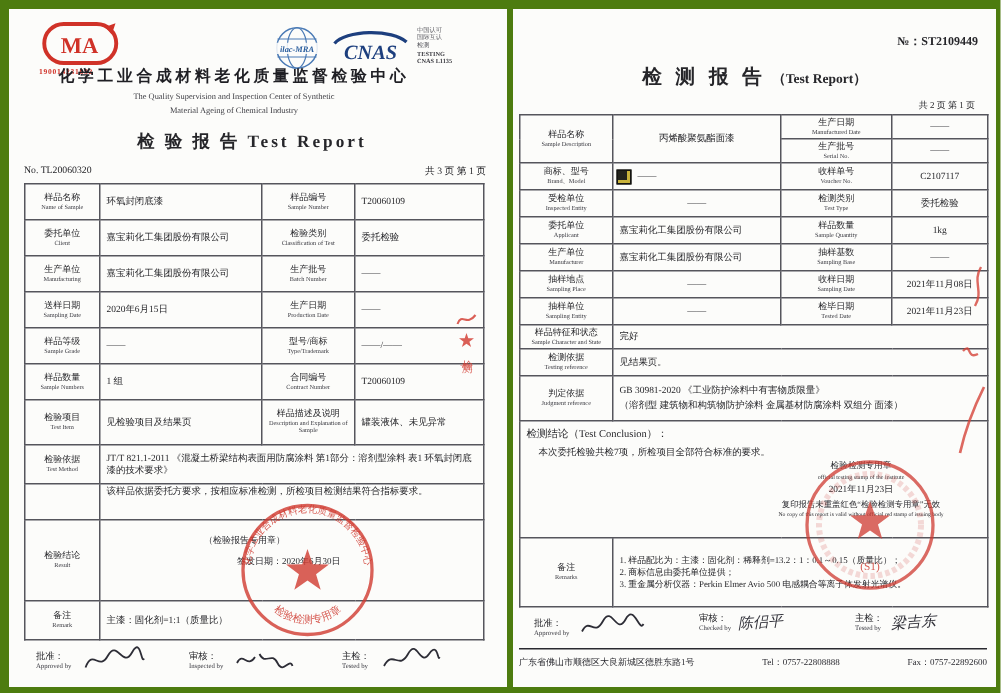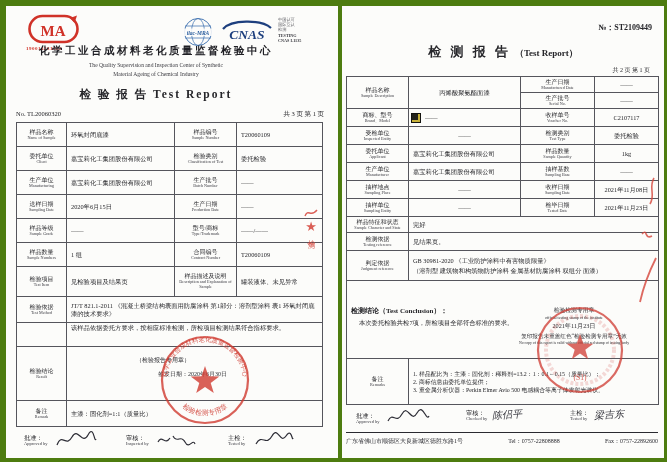--- a/index.html
+++ b/index.html
@@ -40,21 +40,21 @@
   .stampblk .l2{font-size:4px;}
   .stampblk .dt{font-size:6.2px;margin-top:2px;}
   .stampblk .n1{font-size:5.6px;margin-top:2px;}
   .stampblk .n2{font-size:3.8px;}
   
   .rno{font-size:8px;font-weight:bold;}
   .rtitle{width:322px;text-align:center;font-weight:bold;}
   .rtitle .cn{font-size:13px;letter-spacing:3px;}
   .rtitle .en{font-size:9px;letter-spacing:0;}
   .rpage{font-size:6px;}
-  .concl-h{font-size:7px;font-weight:bold;margin-top:22px;}
+  .concl-h{font-size:7px;font-weight:normal;}
   .concl-t{font-size:6.3px;margin-top:3px;margin-left:8px;}
   .rk{font-size:5.9px;line-height:8px;}
   .footer-rule{border-top:1.5px solid #2a2a30;}
   .footer-line{display:flex;justify-content:space-between;font-size:6px;color:#2a2a30;}
   .brandcell{display:flex;align-items:center;gap:4px;}
   .brand-sq{width:8px;height:8px;background:#23231c;border:1px solid #141410;box-shadow:inset -2px -2px 0 #c8b23a;}
 </style>
 </head>
 <body>
 
@@ -87,21 +87,21 @@
       <div>中国认可</div>
       <div>国际互认</div>
       <div>检测</div>
       <div class="b">TESTING</div>
       <div class="b">CNAS L1135</div>
     </div>
 
     <div class="abs orgcn" style="left:0;top:38px;">化学工业合成材料老化质量监督检验中心</div>
     <div class="abs orgen" style="left:0;top:56px;">The Quality Supervision and Inspection Center of Synthetic</div>
     <div class="abs orgen" style="left:0;top:65px;">Material Ageing of Chemical Industry</div>
-    <div class="abs rep-title" style="left:0;top:81px;">检 验 报 告 Test Report</div>
+    <div class="abs rep-title" style="left:12px;top:81px;">检 验 报 告 Test Report</div>
 
     <div class="abs no-row">
       <span>
         <span>No.</span>
         <span>TL20060320</span>
       </span>
       <span>共 3 页 第 1 页</span>
     </div>
 
     <table class="abs" style="left:10px;top:116px;width:306px;">

